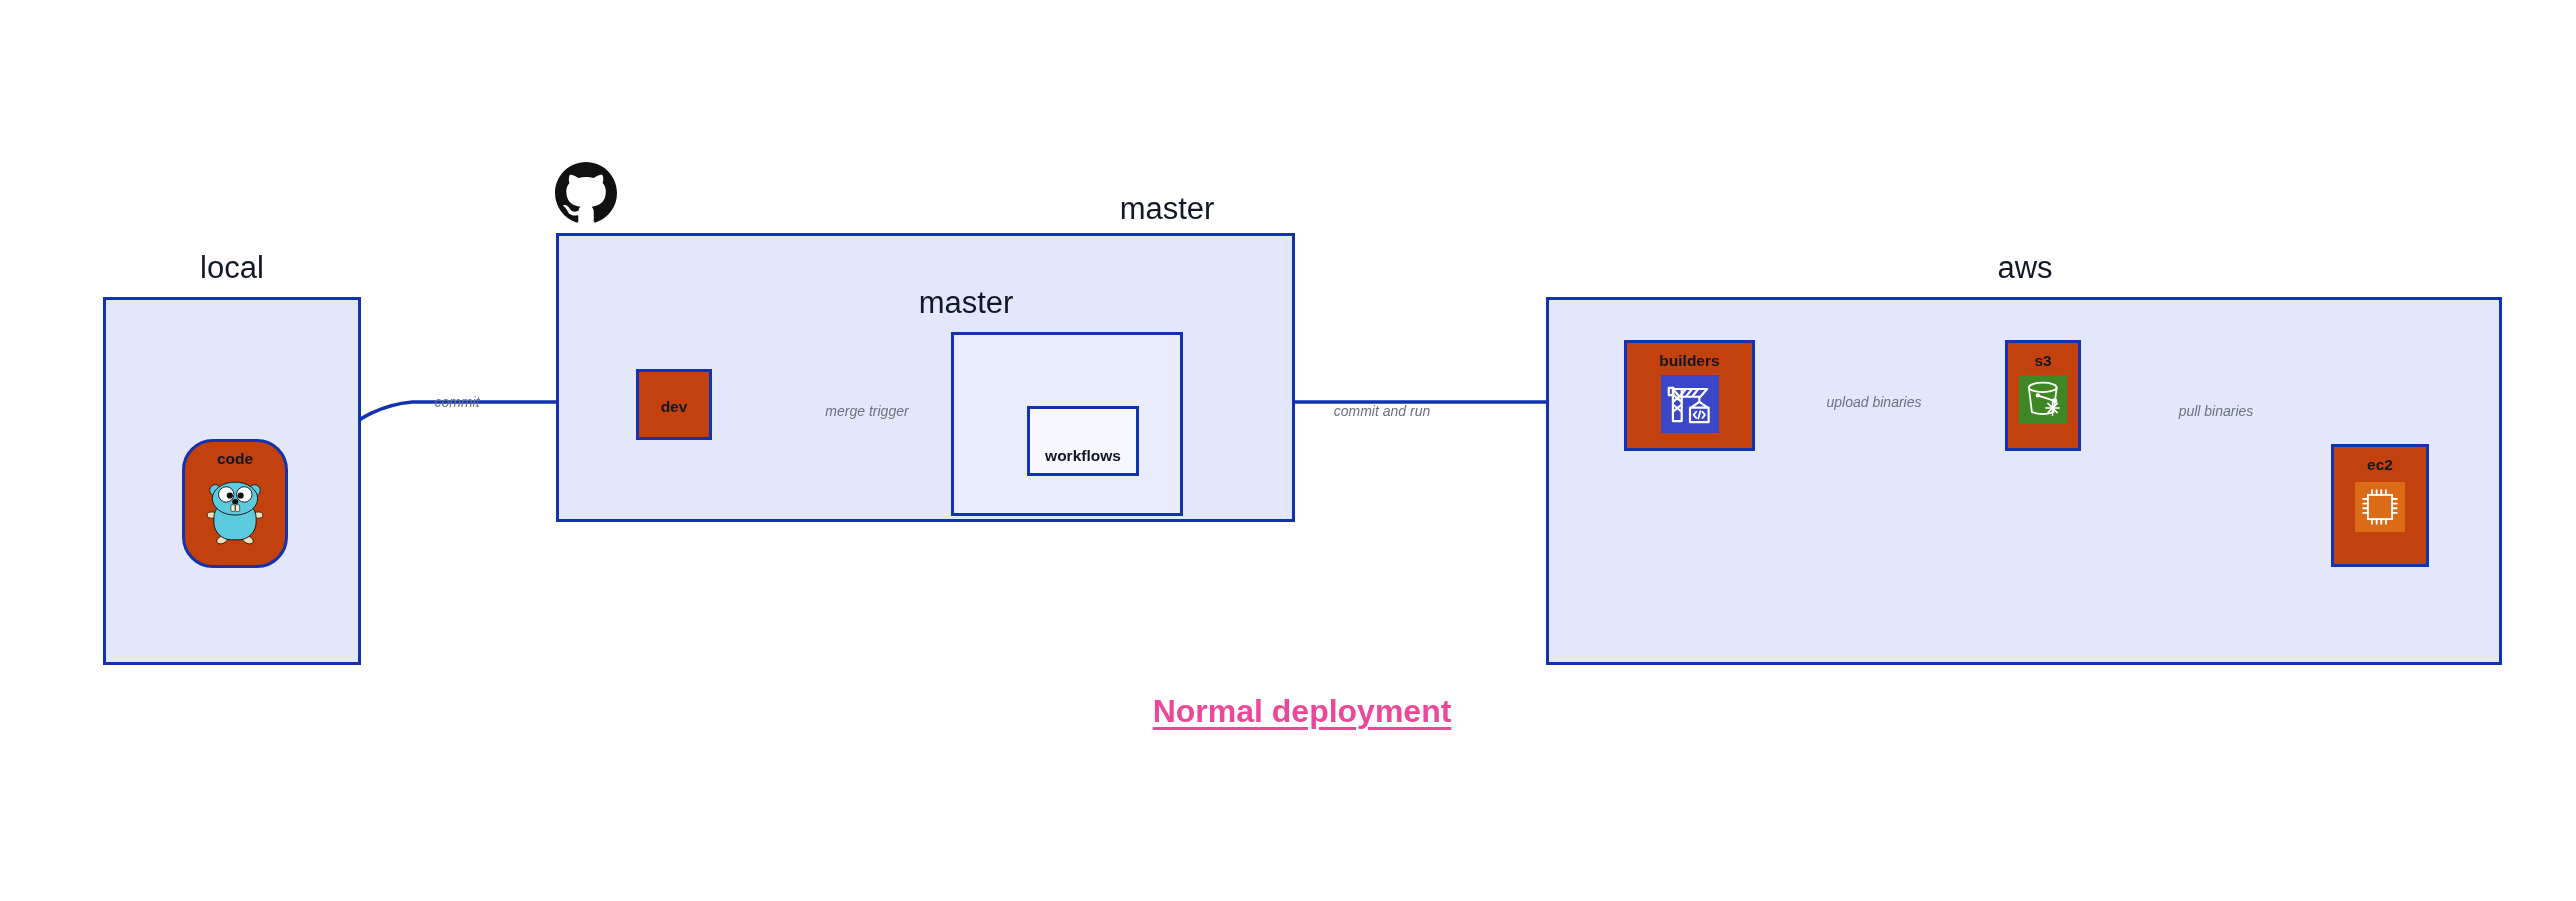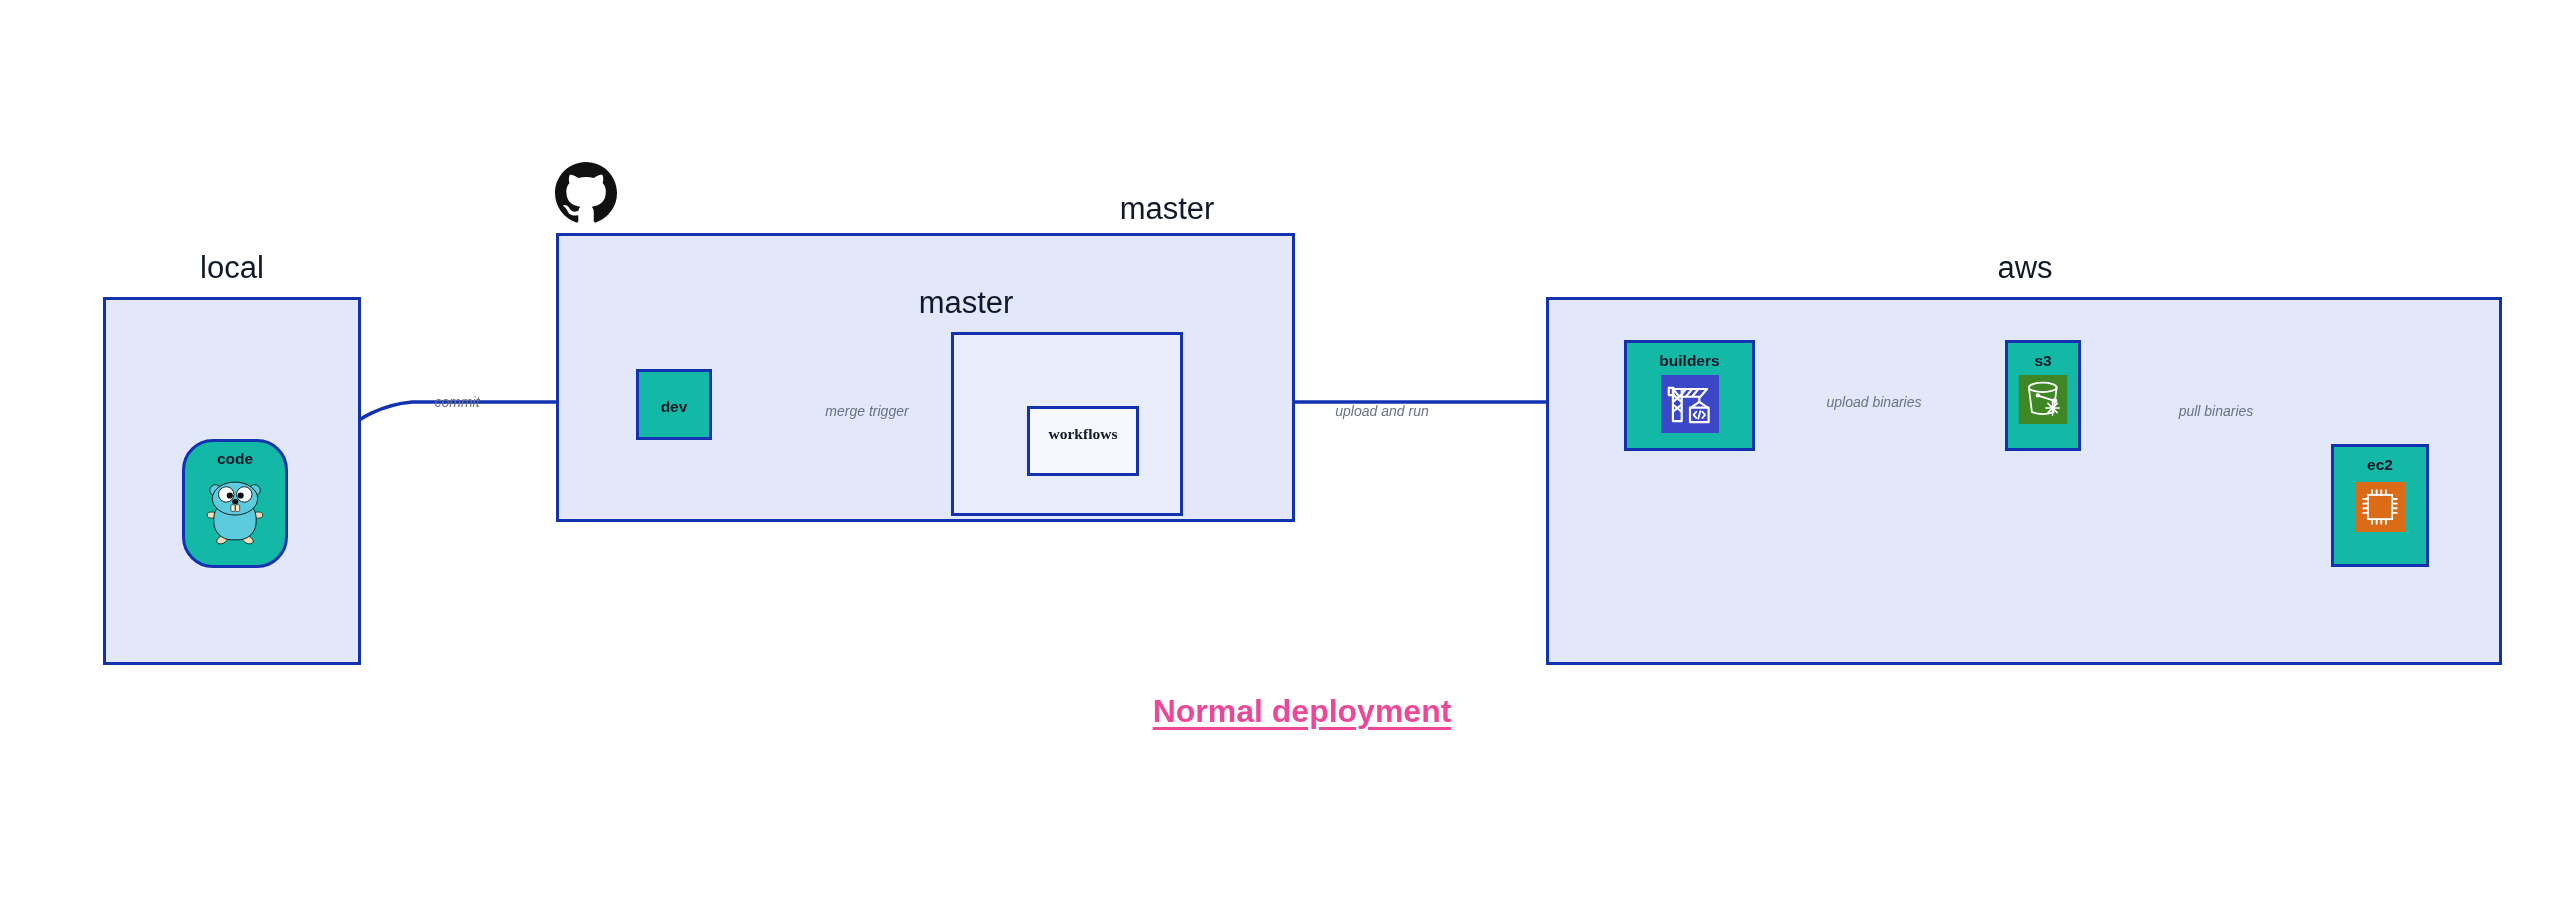--- a/index.html
+++ b/index.html
@@ -40,21 +40,21 @@
     color: #111827;
     font-size: 31px;
     font-weight: 400;
     white-space: nowrap;
     text-align: center;
     font-family: "Liberation Sans", sans-serif;
   }
   
   .node-box {
     position: absolute;
-    background: #14b8a6;
+    background: #c2410c;
     border: 3.1px solid #1232B0;
     box-sizing: border-box;
   }
   .node-box.pale {
     background: #F6F8FD;
   }
   .node-label {
     position: absolute;
     left: 0;
     right: 0;
@@ -173,21 +173,21 @@
 
     <div class="node-box" style="left:77px; top:133px; width:76px; height:71px;">
       <div class="node-label" style="top:26px;">dev</div>
     </div>
 
     <div class="group-label" style="left:304px; top:49px; width:206px;">master</div>
 
     <div class="group-box level2" style="left:392px; top:96px; width:232px; height:184px;">
 
       <div class="node-box pale" style="left:73px; top:71px; width:112px; height:70px;">
-        <div class="node-label" style="top:16px;font-family:Liberation Serif, serif;">workflows</div>
+        <div class="node-label" style="top:38px;">workflows</div>
       </div>
     </div>
   </div>
 
   <div class="group-label" style="left:1922px; top:250px; width:206px;">aws</div>
 
   <div class="group-box" style="left:1546px; top:297px; width:956px; height:368px;">
 
     <div class="node-box" style="left:75px; top:40px; width:131px; height:111px;">
       <div class="node-label" style="top:8.8px;">builders</div>
@@ -256,21 +256,21 @@
           <path d="M72 33 L81 33 M72 42 L81 42 M72 51 L81 51 M72 60 L81 60"></path>
         </g>
       </svg>
     </div>
   </div>
 
   <div class="edge-label" style="left:457px; top:402px;">commit</div>
 
   <div class="edge-label" style="left:867px; top:411px;">merge trigger</div>
 
-  <div class="edge-label" style="left:1382px; top:411px;">upload and run</div>
+  <div class="edge-label" style="left:1382px; top:411px;">commit and run</div>
 
   <div class="edge-label" style="left:1874px; top:402px;">upload binaries</div>
 
   <div class="edge-label" style="left:2216px; top:411px;text-align:center;">pull binaries</div>
 
   <div class="diagram-title" style="left:1302px; top:693px;">Normal deployment</div>
 
 </div>
 
 

